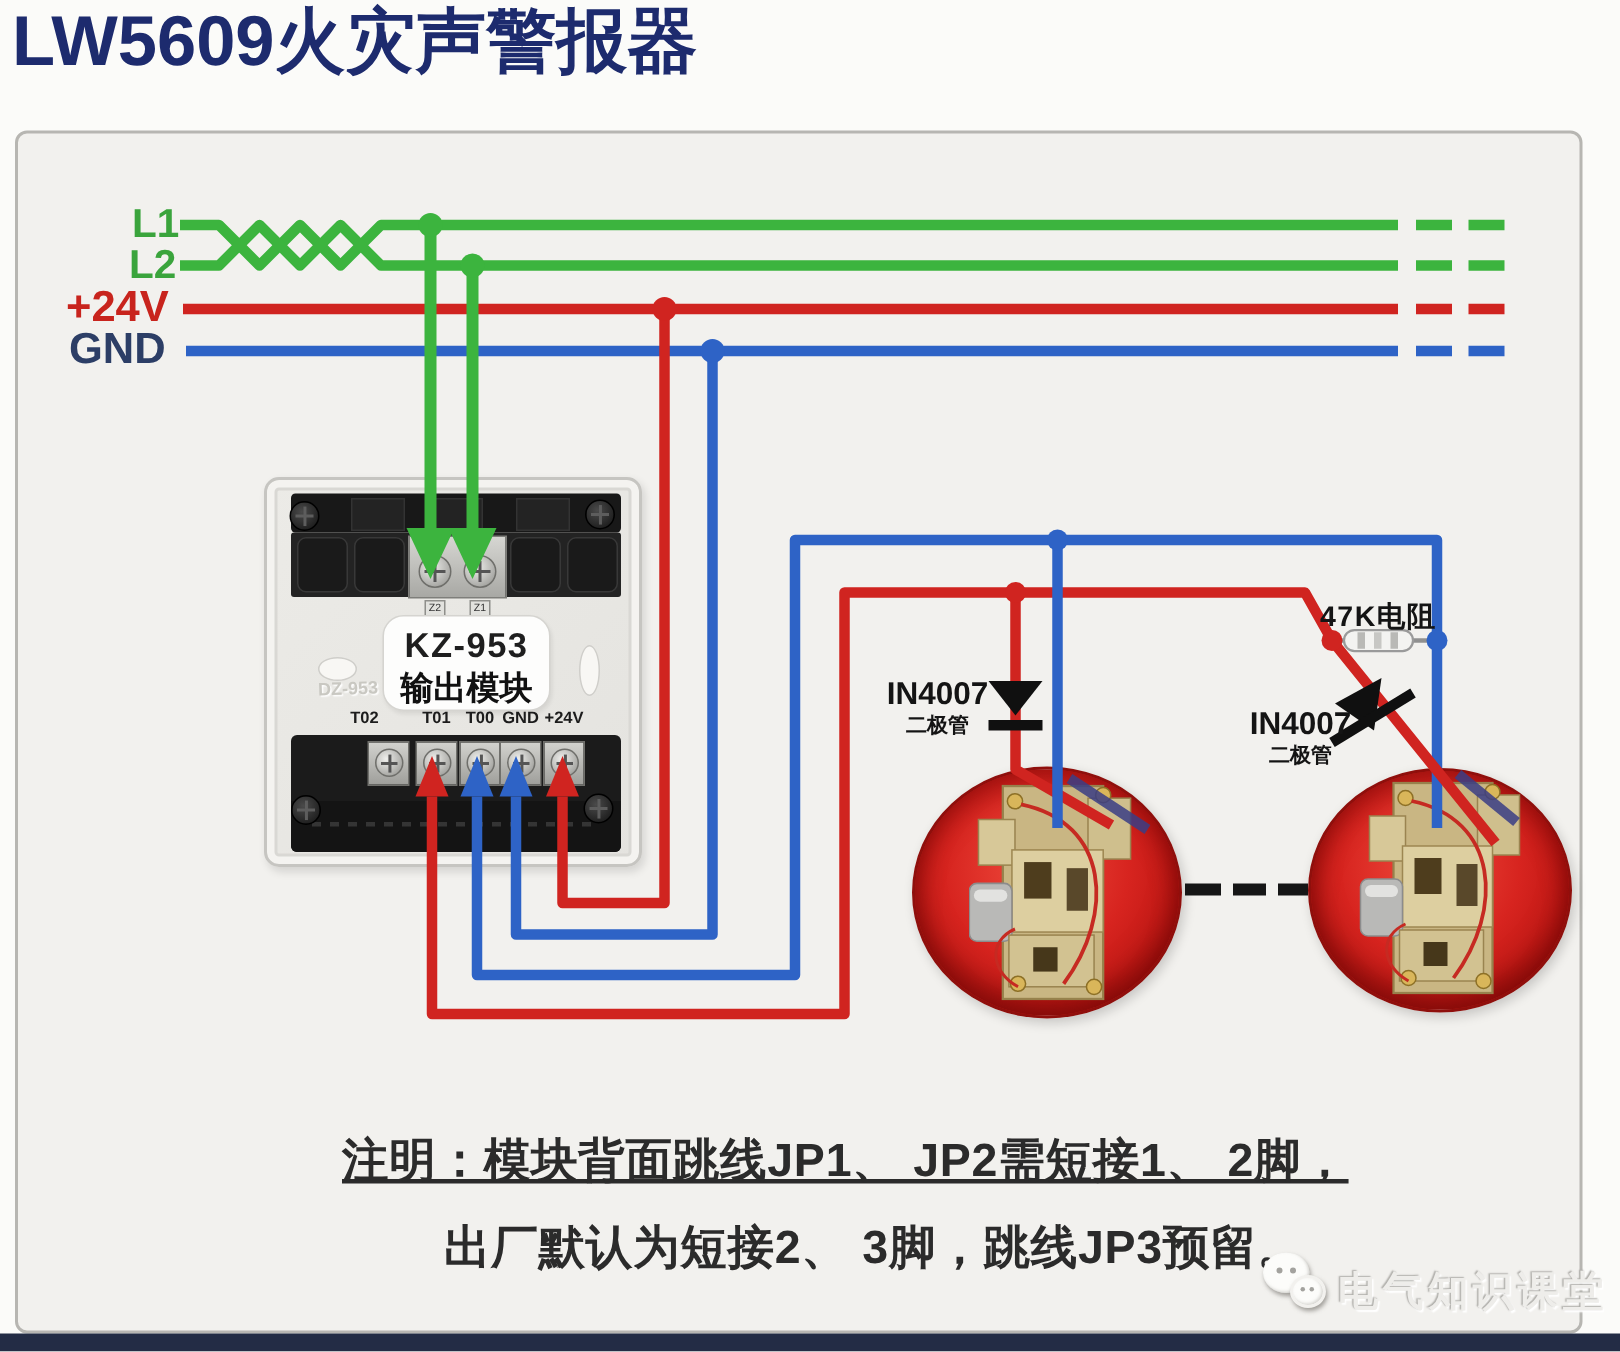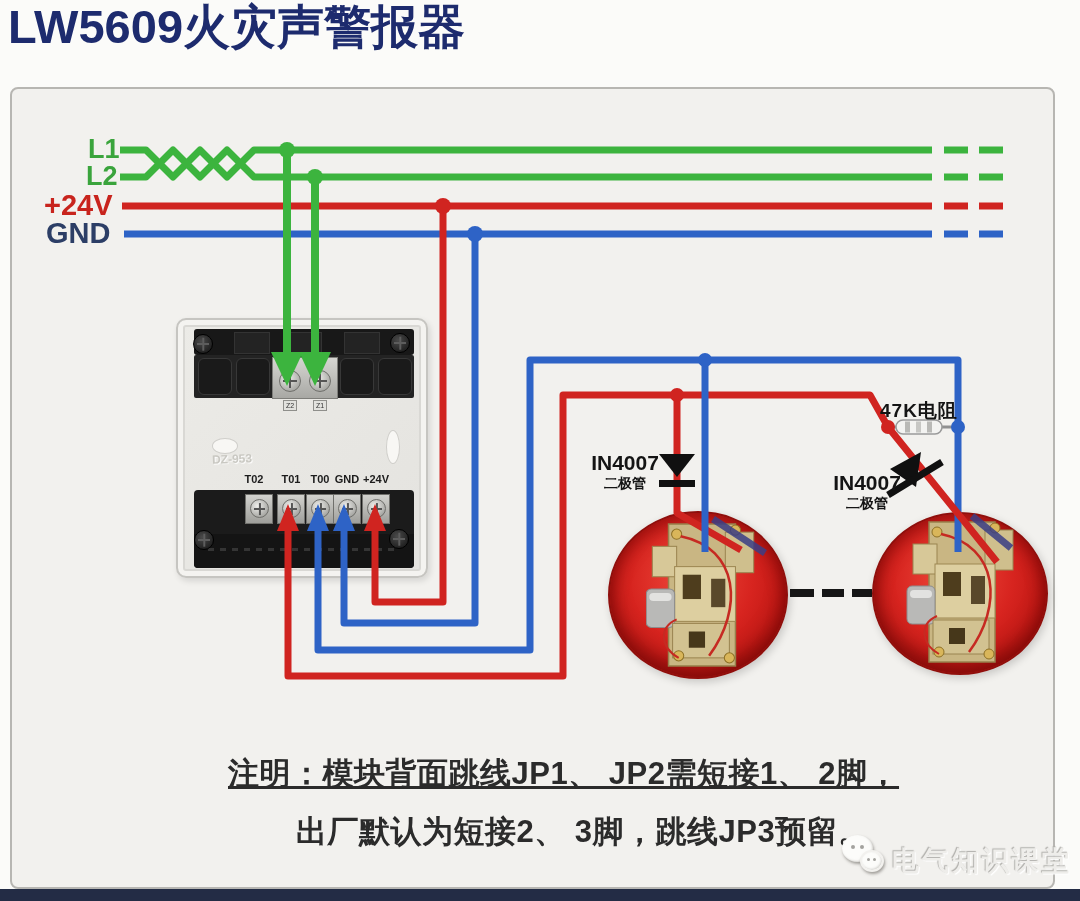--- a/index.html
+++ b/index.html
@@ -135,24 +135,28 @@
   <span class="tab" style="left:105px;top:80px;">Z2</span>
   <span class="tab" style="left:135px;top:80px;">Z1</span>
   <span class="cscrew" style="left:15px;top:14px;">
       <i></i>
       <b></b>
     </span>
   <span class="cscrew" style="left:212px;top:13px;">
       <i></i>
       <b></b>
     </span>
+  <div class="abs label-card">
+    <div class="model">KZ-953</div>
+    <div class="mname">输出模块</div>
+  </div>
   <div class="abs dzcode">DZ-953</div>
   <div class="abs ovalL"></div>
   <div class="abs ovalR"></div>
-  <span class="tlab" style="left:76px;">T02</span>
+  <span class="tlab" style="left:65px;">T02</span>
   <span class="tlab" style="left:113px;">T01</span>
   <span class="tlab" style="left:142px;">T00</span>
   <span class="tlab" style="left:169px;">GND</span>
   <span class="tlab" style="left:198px;">+24V</span>
   <div class="abs strip2">
     <span class="plate" style="left:51px;"></span>
       <span class="plate" style="left:83px;"></span>
     <span class="plate" style="left:112px;"></span>
       <span class="plate" style="left:139px;"></span>
     <span class="plate" style="left:168px;"></span>

